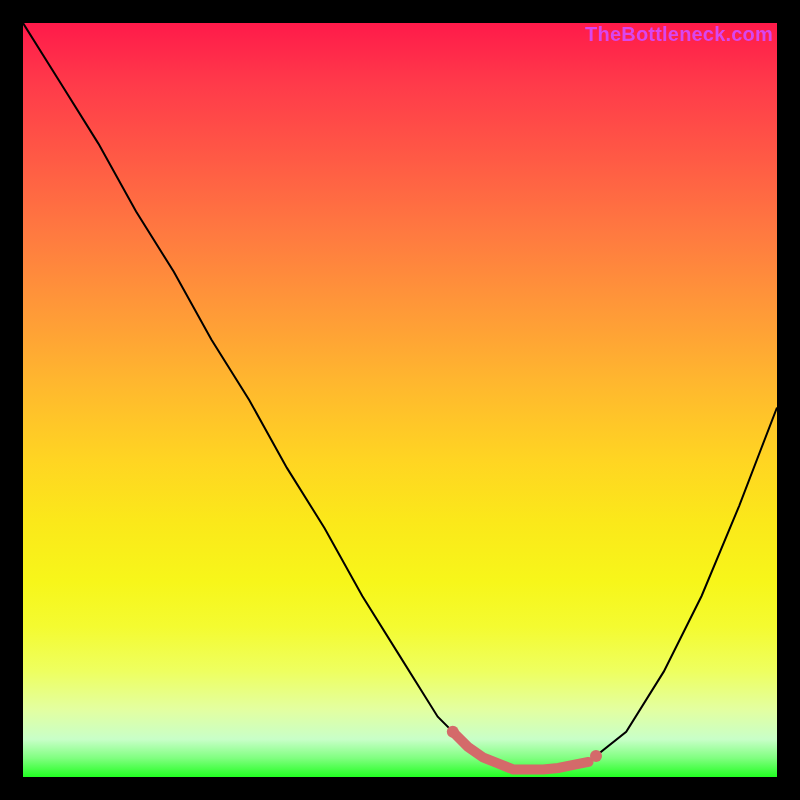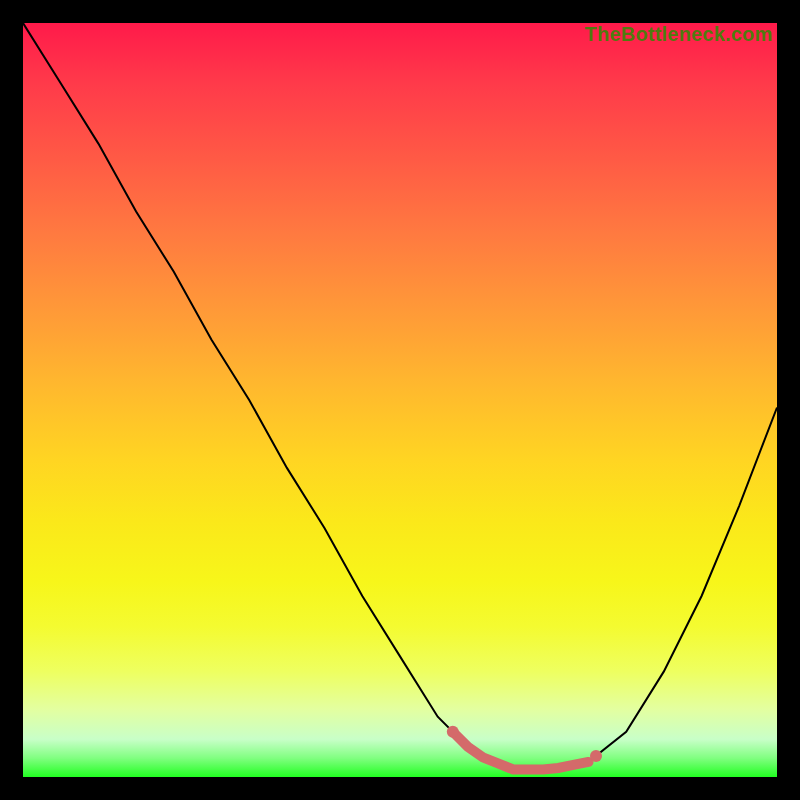--- a/index.html
+++ b/index.html
@@ -39,21 +39,21 @@
       #22ff22 100%
     );
   }
   .watermark {
     position: absolute;
     top: 0;
     right: 4px;
     font-family: Arial, Helvetica, sans-serif;
     font-size: 20px;
     font-weight: bold;
-    color: #4d7c0f;
+    color: #d946ef;
     letter-spacing: 0.2px;
   }
   svg.curve {
     position: absolute;
     left: 0; top: 0;
     width: 100%;
     height: 100%;
   }
 </style>
 </head>

